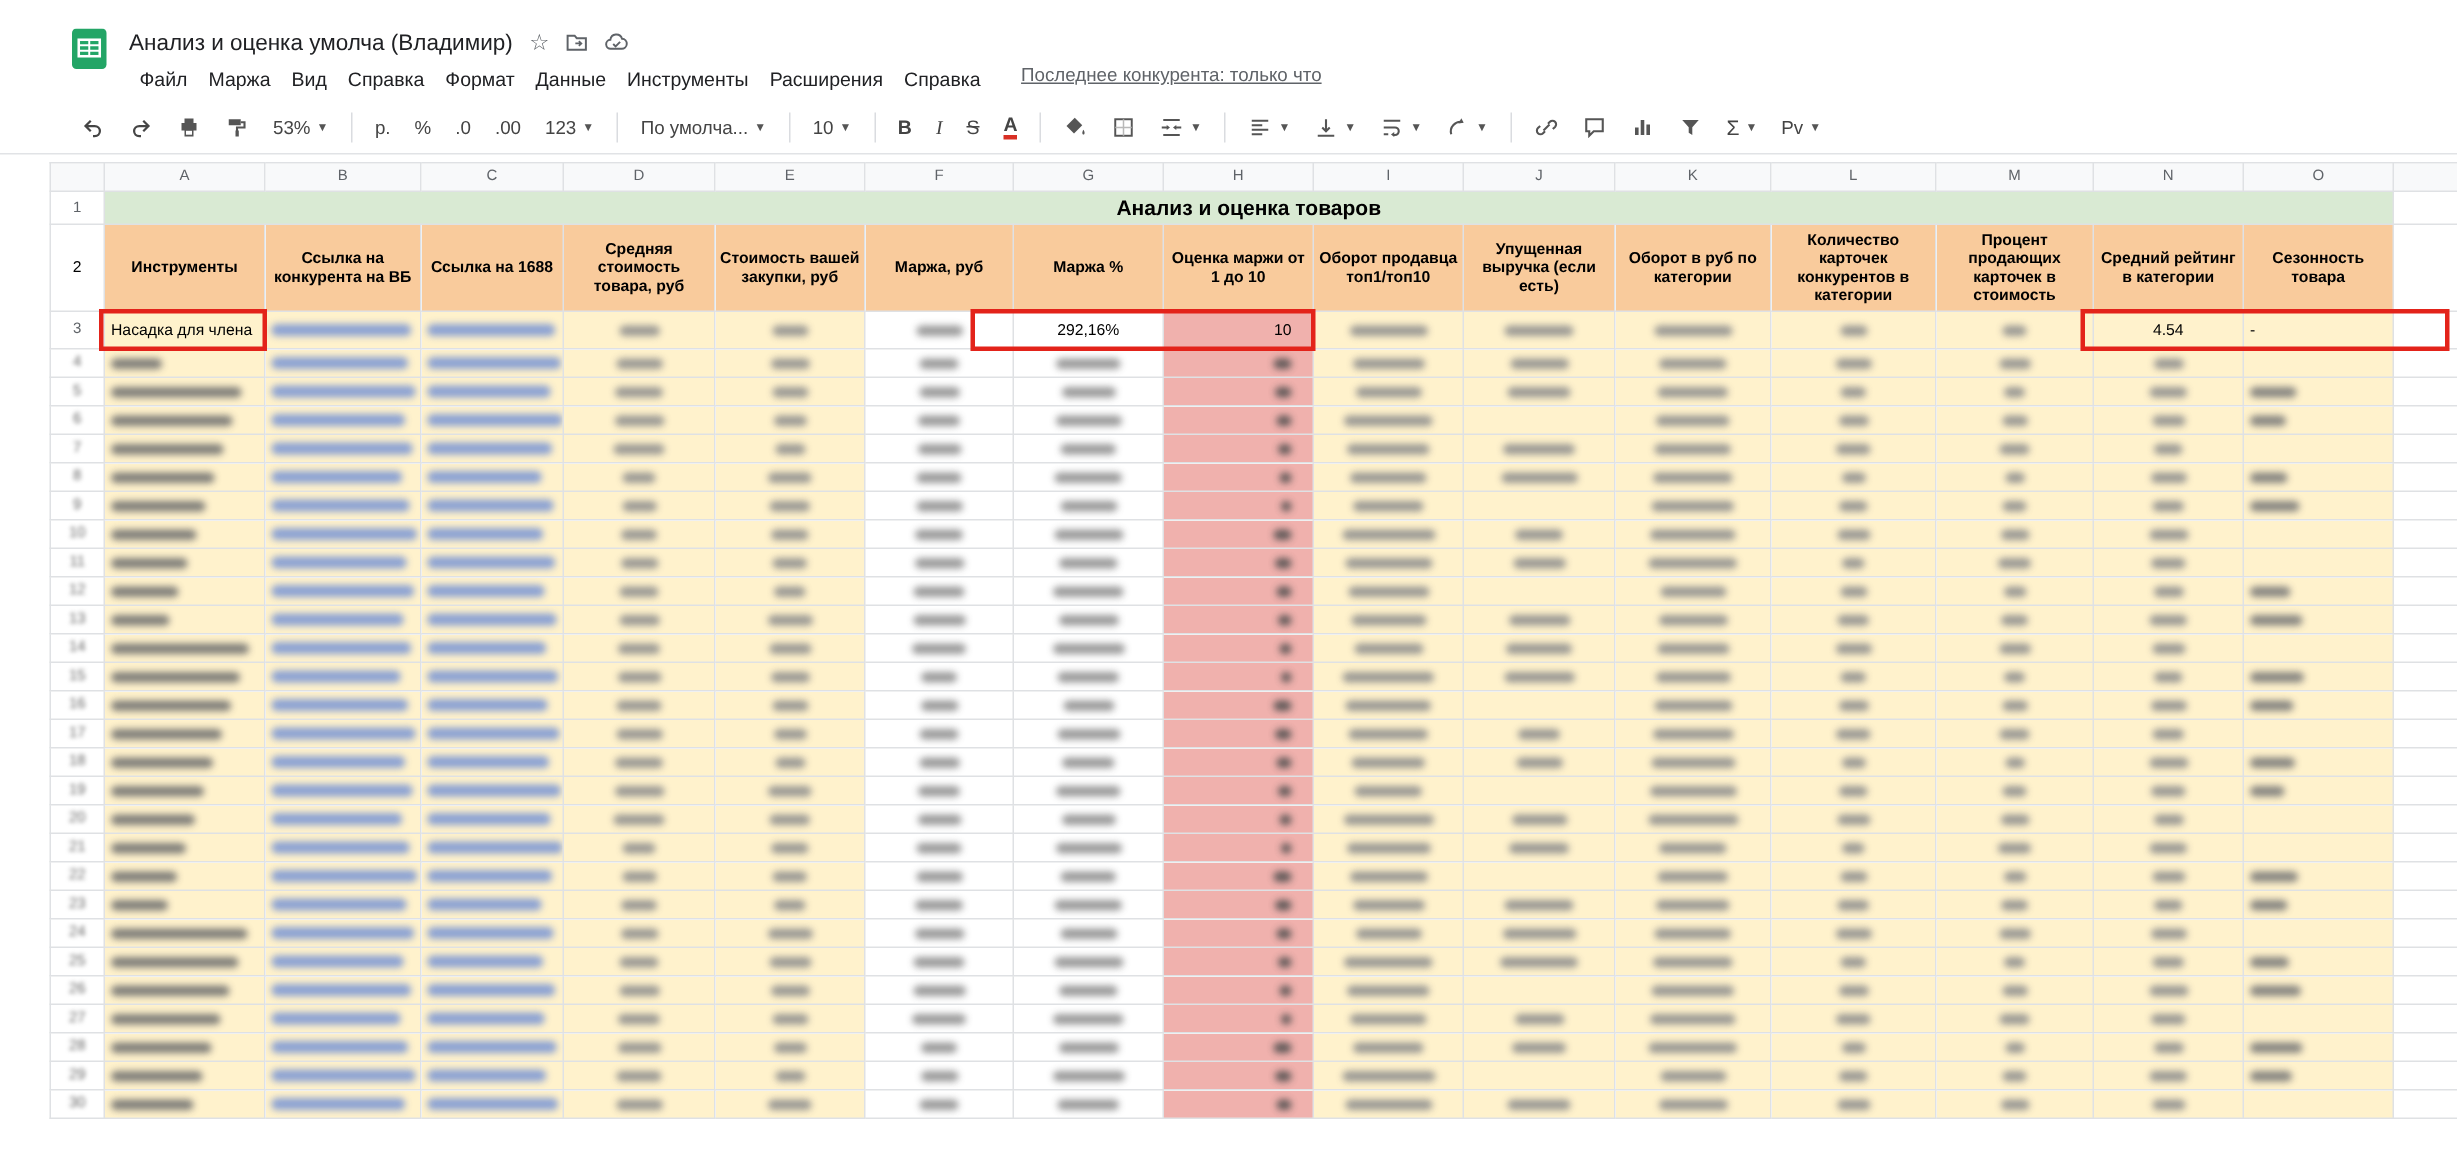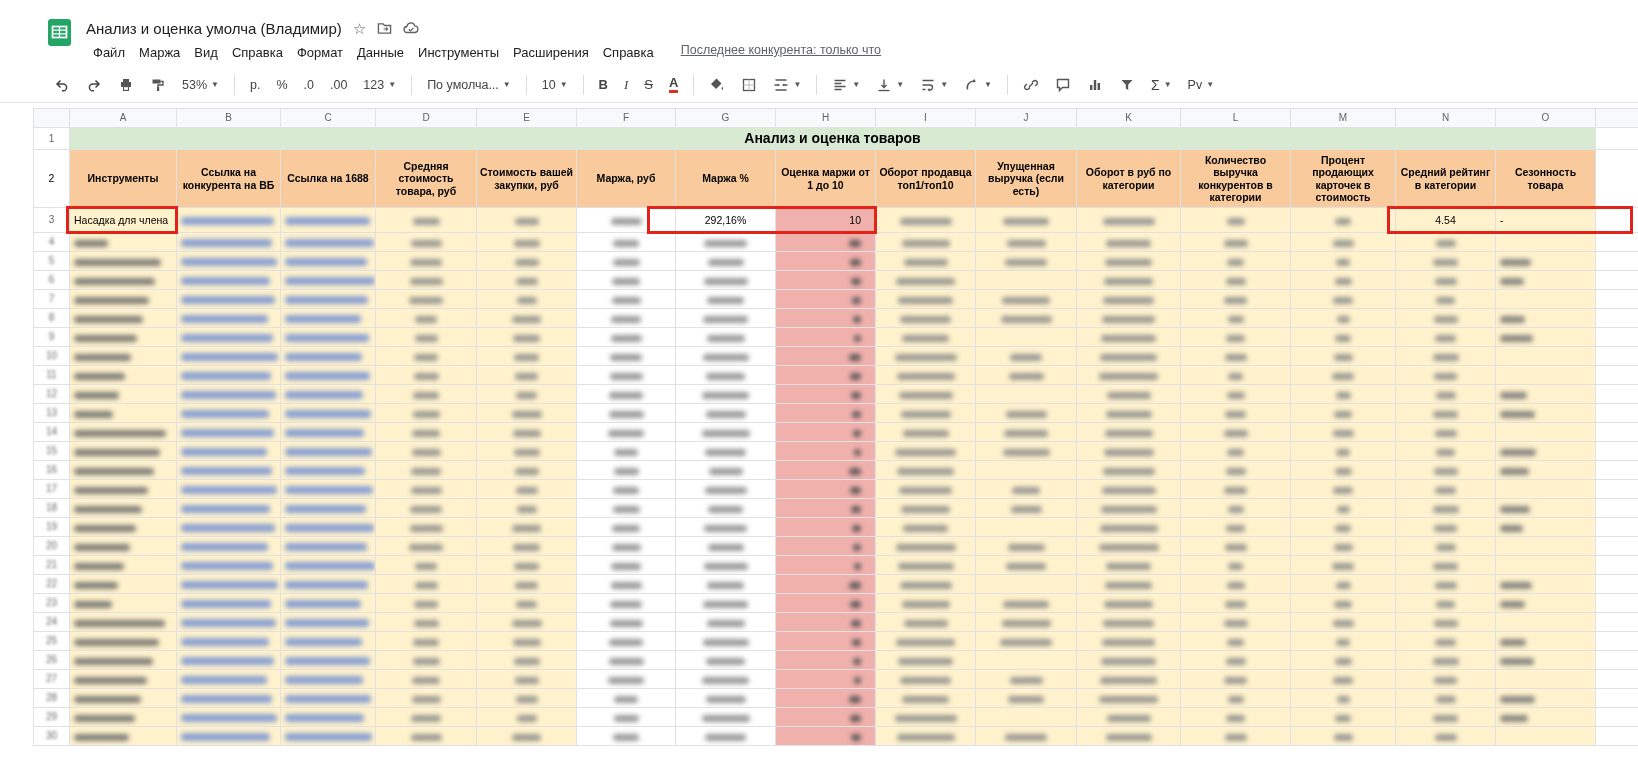--- a/index.html
+++ b/index.html
@@ -299,21 +299,21 @@
           <td>Ссылка на конкурента на ВБ</td>
           <td>Ссылка на 1688</td>
           <td>Средняя стоимость товара, руб</td>
           <td>Стоимость вашей закупки, руб</td>
           <td>Маржа, руб</td>
           <td>Маржа %</td>
           <td>Оценка маржи от 1 до 10</td>
           <td>Оборот продавца топ1/топ10</td>
           <td>Упущенная выручка (если есть)</td>
           <td>Оборот в руб по категории</td>
-          <td>Количество выручка конкурентов в категории</td>
+          <td>Количество карточек конкурентов в категории</td>
           <td>Процент продающих карточек в стоимость</td>
           <td>Средний рейтинг в категории</td>
           <td>Сезонность товара</td>
       <td class="xcol"></td>
     </tr>
 
     <tr class="data row3">
       <td class="rownum">3</td>
       <td class="l cellval">Насадка для члена</td>
       <td class="l"><span class="bar linkbar" style="width:93px;background:#7b96d4"></span></td>

